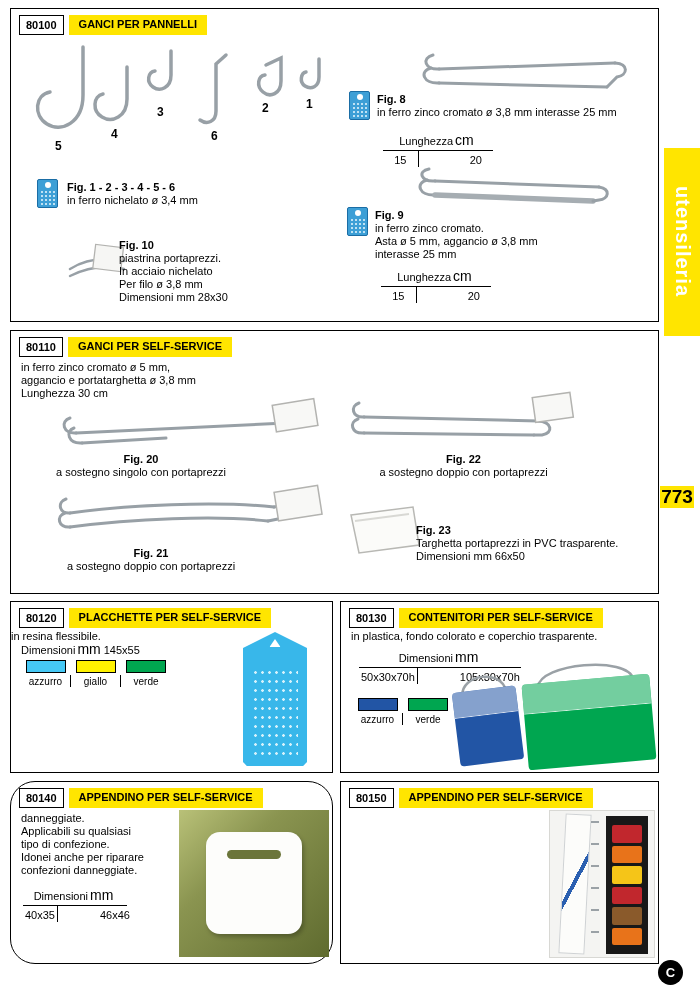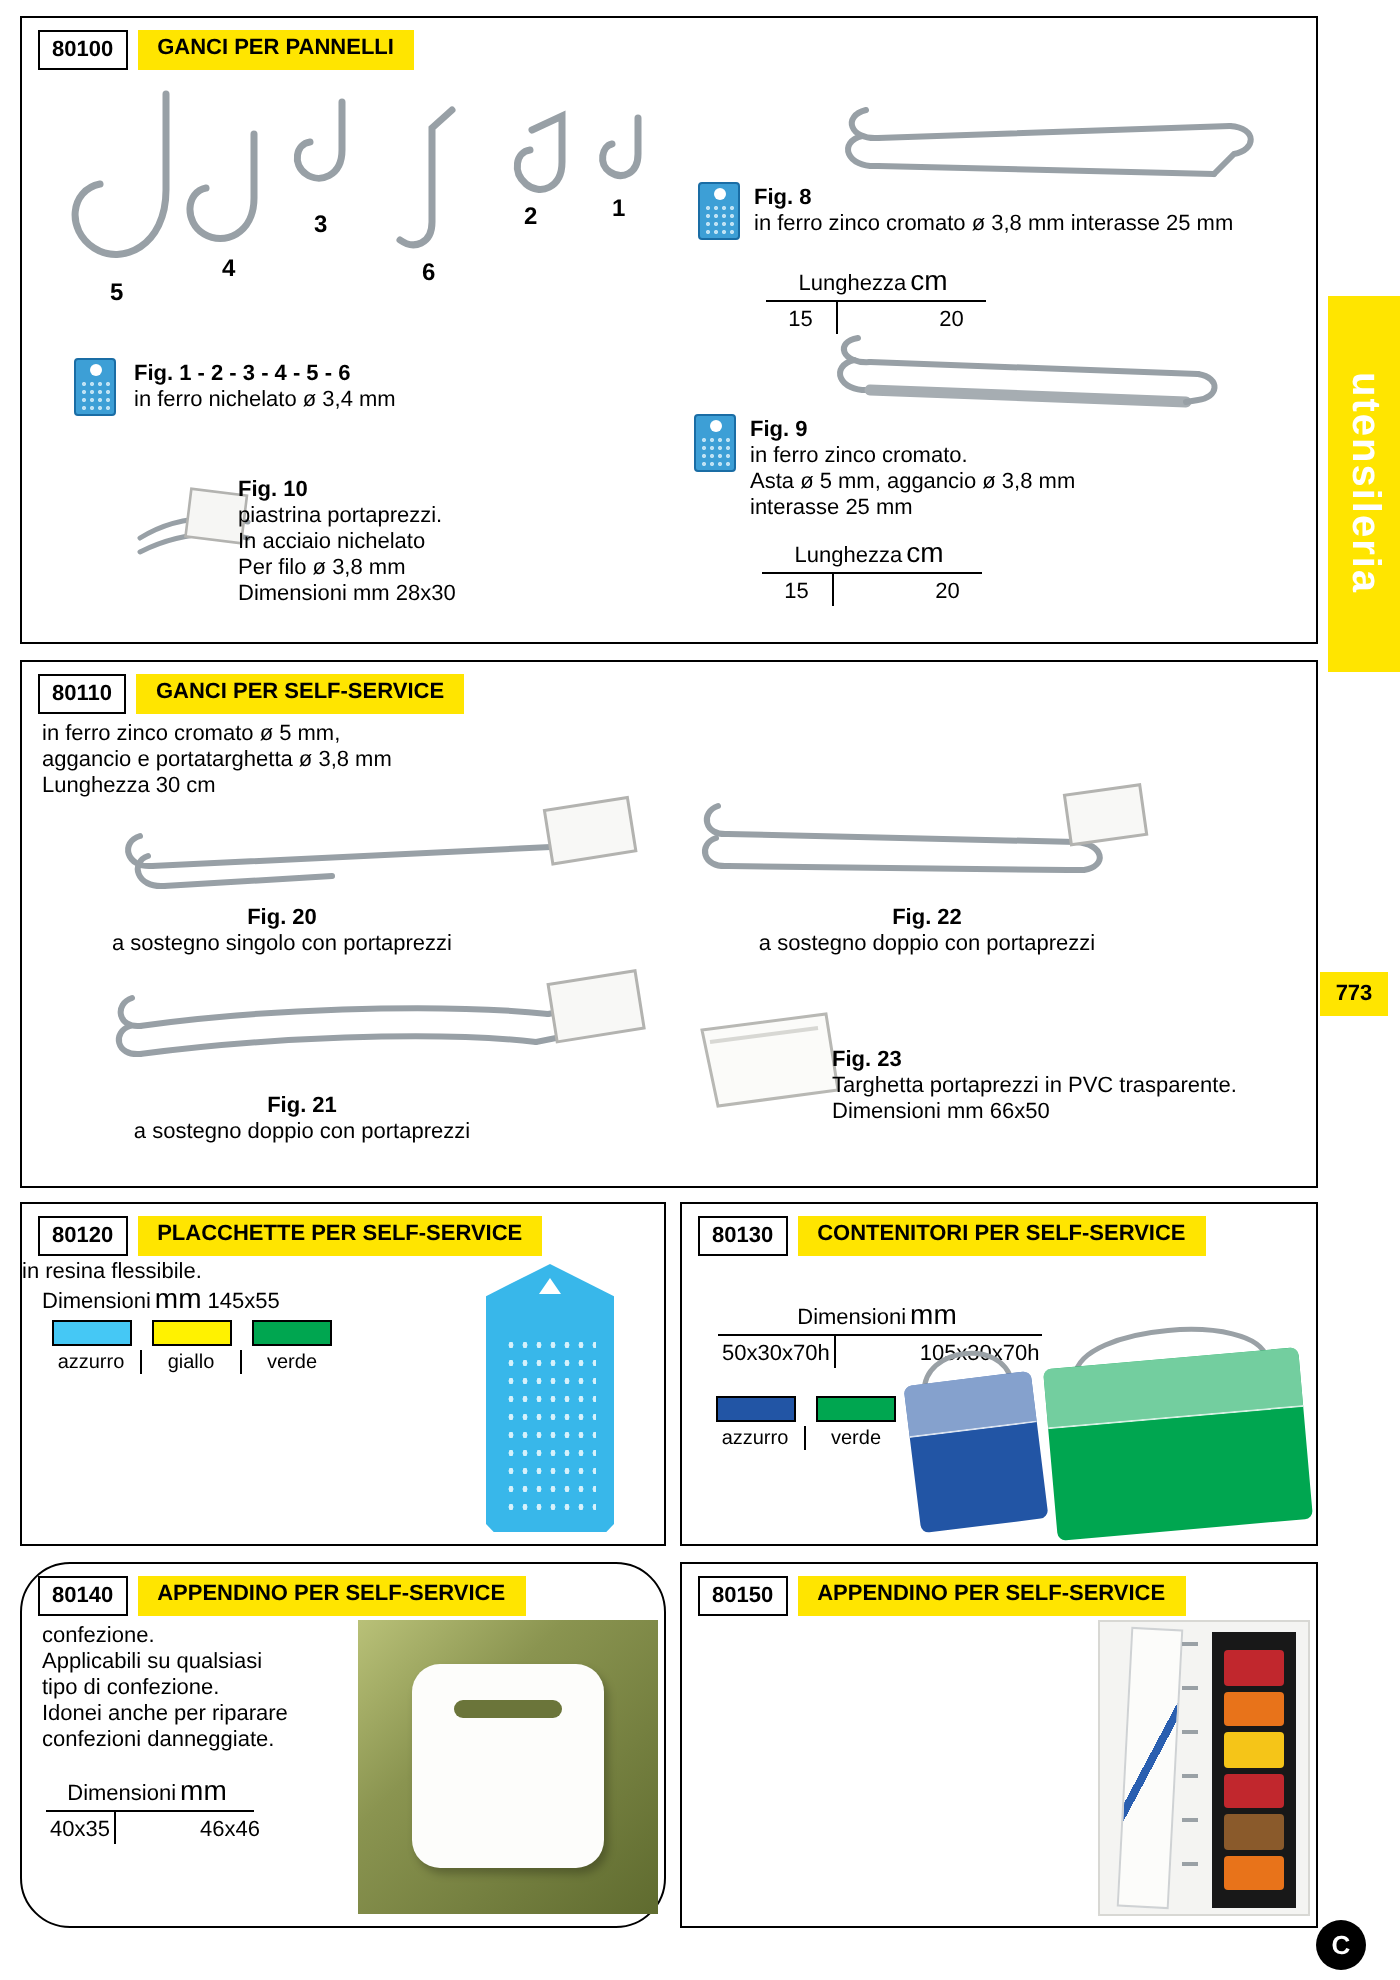--- a/index.html
+++ b/index.html
@@ -60,21 +60,21 @@
            background-image:linear-gradient(115deg, transparent 46%, #2a5fb0 46%, #2a5fb0 51%, transparent 51%); }
   .strip-hooks { position:absolute; left:41px; top:10px; width:8px; height:130px;
            background-image:repeating-linear-gradient(to bottom,#9aa1a6 0 2px, transparent 2px 22px); }
   .products { position:absolute; left:56px; top:5px; width:42px; height:138px; background:#181818;
            display:flex; flex-direction:column; gap:3px; padding:9px 6px; }
   .prod { height:18px; border-radius:2px; }
   .side-tab { position:absolute; left:664px; top:148px; width:36px; height:188px; background:var(--yellow);
            display:flex; align-items:center; justify-content:center; }
   .side-tab-text { writing-mode:vertical-rl; font-size:20px; font-weight:bold; color:#fff; letter-spacing:1px; }
   .page-num { position:absolute; left:660px; top:486px; width:34px; height:22px; background:var(--yellow);
-           font-weight:bold; font-size:11px; display:flex; align-items:center; justify-content:center; }
+           font-weight:bold; font-size:19px; display:flex; align-items:center; justify-content:center; }
   .logo-circle { position:absolute; left:658px; top:960px; width:25px; height:25px; border-radius:50%;
            background:#000; color:#fff; display:flex; align-items:center; justify-content:center;
            font-size:13px; font-weight:bold; }
 </style>
 </head>
 <body>
 
 <div class="stage">
 
   <section class="box" style="left:10px; top:8px; width:649px; height:314px;">
@@ -270,20 +270,21 @@
       </div>
     </div>
     <div class="plaque" style="left:232px; top:30px;"></div>
   </section>
 
   <section class="box" style="left:340px; top:601px; width:319px; height:172px;">
     <div class="sec-header">
       <span class="code-box">80130</span>
       <span class="title-box">CONTENITORI PER SELF-SERVICE</span>
     </div>
+    <div class="t" style="left:10px; top:28px;">in plastica, fondo colorato e coperchio trasparente.</div>
     <div class="vtable" style="left:18px; top:46px; width:162px;">
       <div class="thead">
         <span>Dimensioni</span><span class="unit">mm</span>
       </div>
       <div class="trow">
         <div class="cell">50x30x70h</div>
         <div class="cell">105x30x70h</div>
       </div>
     </div>
     <div class="swgroup" style="left:12px; top:96px;">
@@ -309,21 +310,21 @@
       <div class="cbody" style="background: rgb(0, 166, 80);"></div>
     </div>
   </section>
 
   <section class="box" style="left:10px; top:781px; width:323px; height:183px;border-radius:25px;">
     <div class="sec-header">
       <span class="code-box">80140</span>
       <span class="title-box">APPENDINO PER SELF-SERVICE</span>
     </div>
     <div class="tblock" style="left:10px; top:30px;">
-      <div>confezione.</div>
+      <div>danneggiate.</div>
       <div>Applicabili su qualsiasi</div>
       <div>tipo di confezione.</div>
       <div>Idonei anche per riparare</div>
       <div>confezioni danneggiate.</div>
     </div>
     <div class="vtable" style="left:12px; top:104px; width:104px;">
       <div class="thead">
         <span>Dimensioni</span><span class="unit">mm</span>
       </div>
       <div class="trow">

